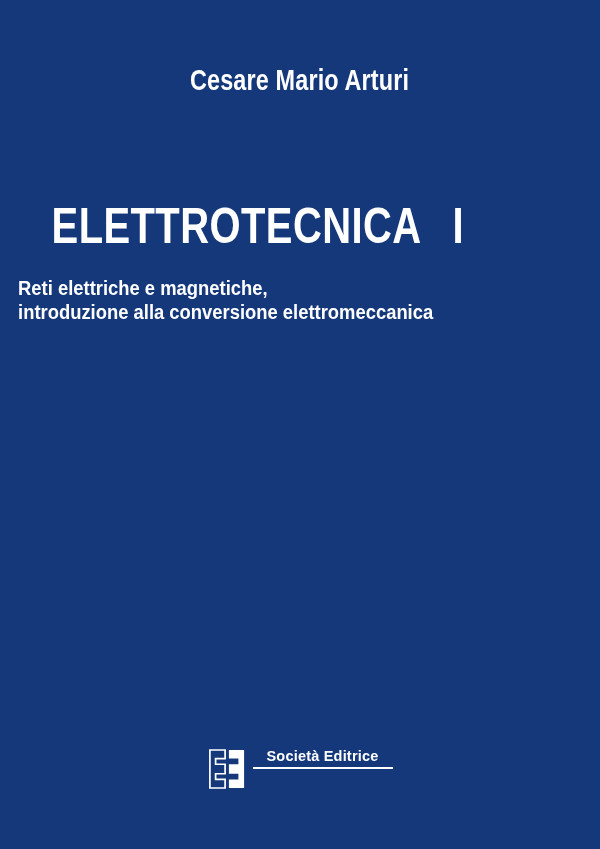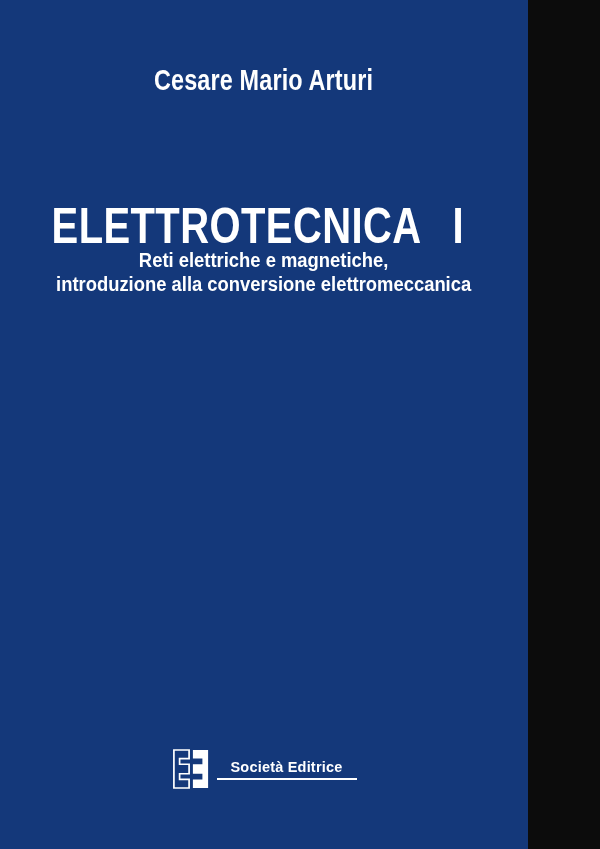--- a/index.html
+++ b/index.html
@@ -1,17 +1,17 @@
 <!DOCTYPE html>
 <html style="--bg: #14387A; --fg: #FFFFFF;"><head>
 <meta charset="utf-8">
 <style>
   html,body { margin:0; padding:0; background:#0c0c0c; }
   .cover {
-    position:relative; width:528px; height:849px; overflow:hidden;
+    position:relative; width:600px; height:849px; overflow:hidden;
     background: var(--bg, #14387A);
     color: var(--fg, #FFFFFF);
     font-family: "Liberation Sans", sans-serif;
     -webkit-font-smoothing: antialiased;
   }
   .sq { display:inline-block; white-space:nowrap; }
 
   .author {
     position:absolute; top:62px; left:0; right:0;
     text-align:center; font-size:30px; font-weight:bold; line-height:36px;
@@ -20,29 +20,29 @@
   .author-sq { transform:scaleX(0.78); transform-origin:50% 50%; }
 
   .title {
     position:absolute; top:200px; left:0; right:0;
     font-size:50px; font-weight:bold; line-height:52px;
     word-spacing:26px; letter-spacing:0.5px;
   }
   .title-sq { transform:scaleX(0.80); transform-origin:50% 50%; }
 
   .subtitle {
-    position:absolute; top:248px; left:0; right:0;
-    text-align:center; font-size:20px; font-weight:bold; line-height:24px;
+    position:absolute; top:276px; left:0; right:0;
+    text-align:left; font-size:20px; font-weight:bold; line-height:24px;
   }
   .subtitle-sq { transform:scaleX(0.92); transform-origin:50% 50%; }
   .sub-line { display:block; }
 
   .publisher {
     position:absolute; top:748px; left:0; right:0;
-    display:flex; justify-content:center; align-items:center; gap:7px;
+    display:flex; justify-content:center; align-items:flex-start; gap:7px;
   }
   .logo-mark { width:38px; height:42px; display:block; }
   .e-outline { fill:none; stroke:var(--fg,#FFFFFF); stroke-width:1.8; }
   .e-solid   { fill:var(--fg,#FFFFFF); }
 
   .pub-text {
     width:140px; text-align:center;
     border-bottom:2.5px solid var(--fg,#FFFFFF);
     padding-bottom:3px;
   }

